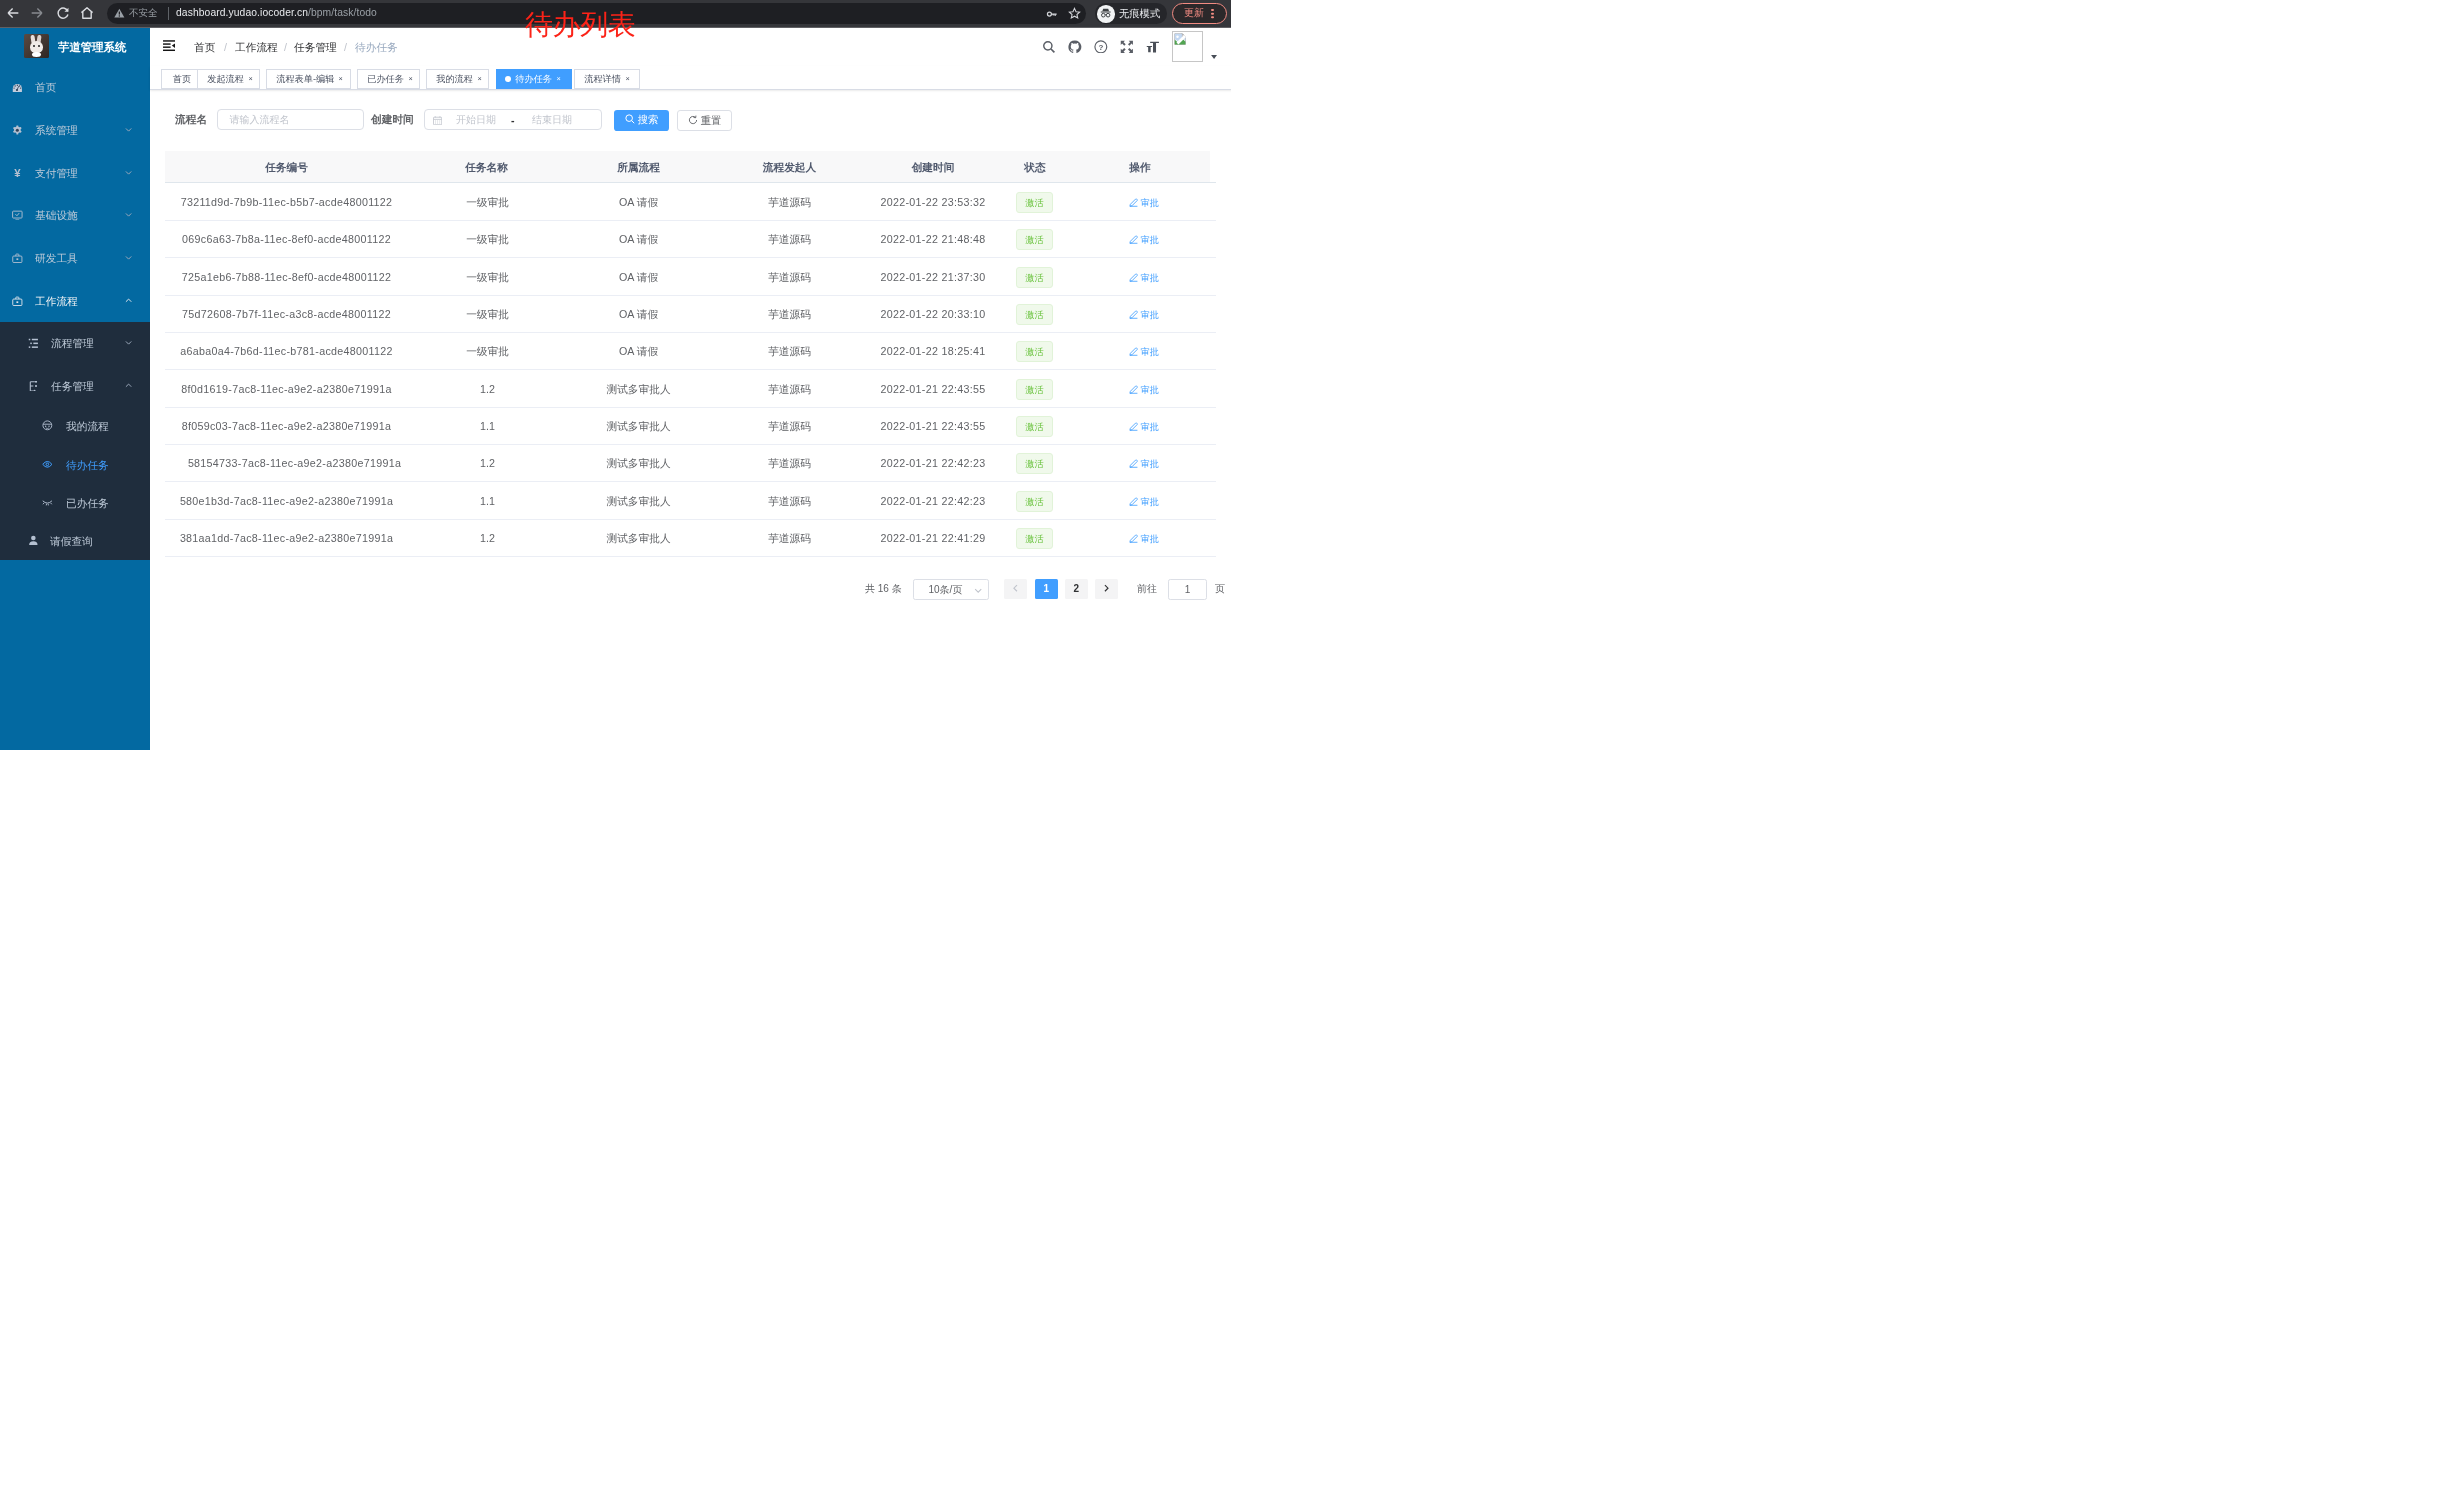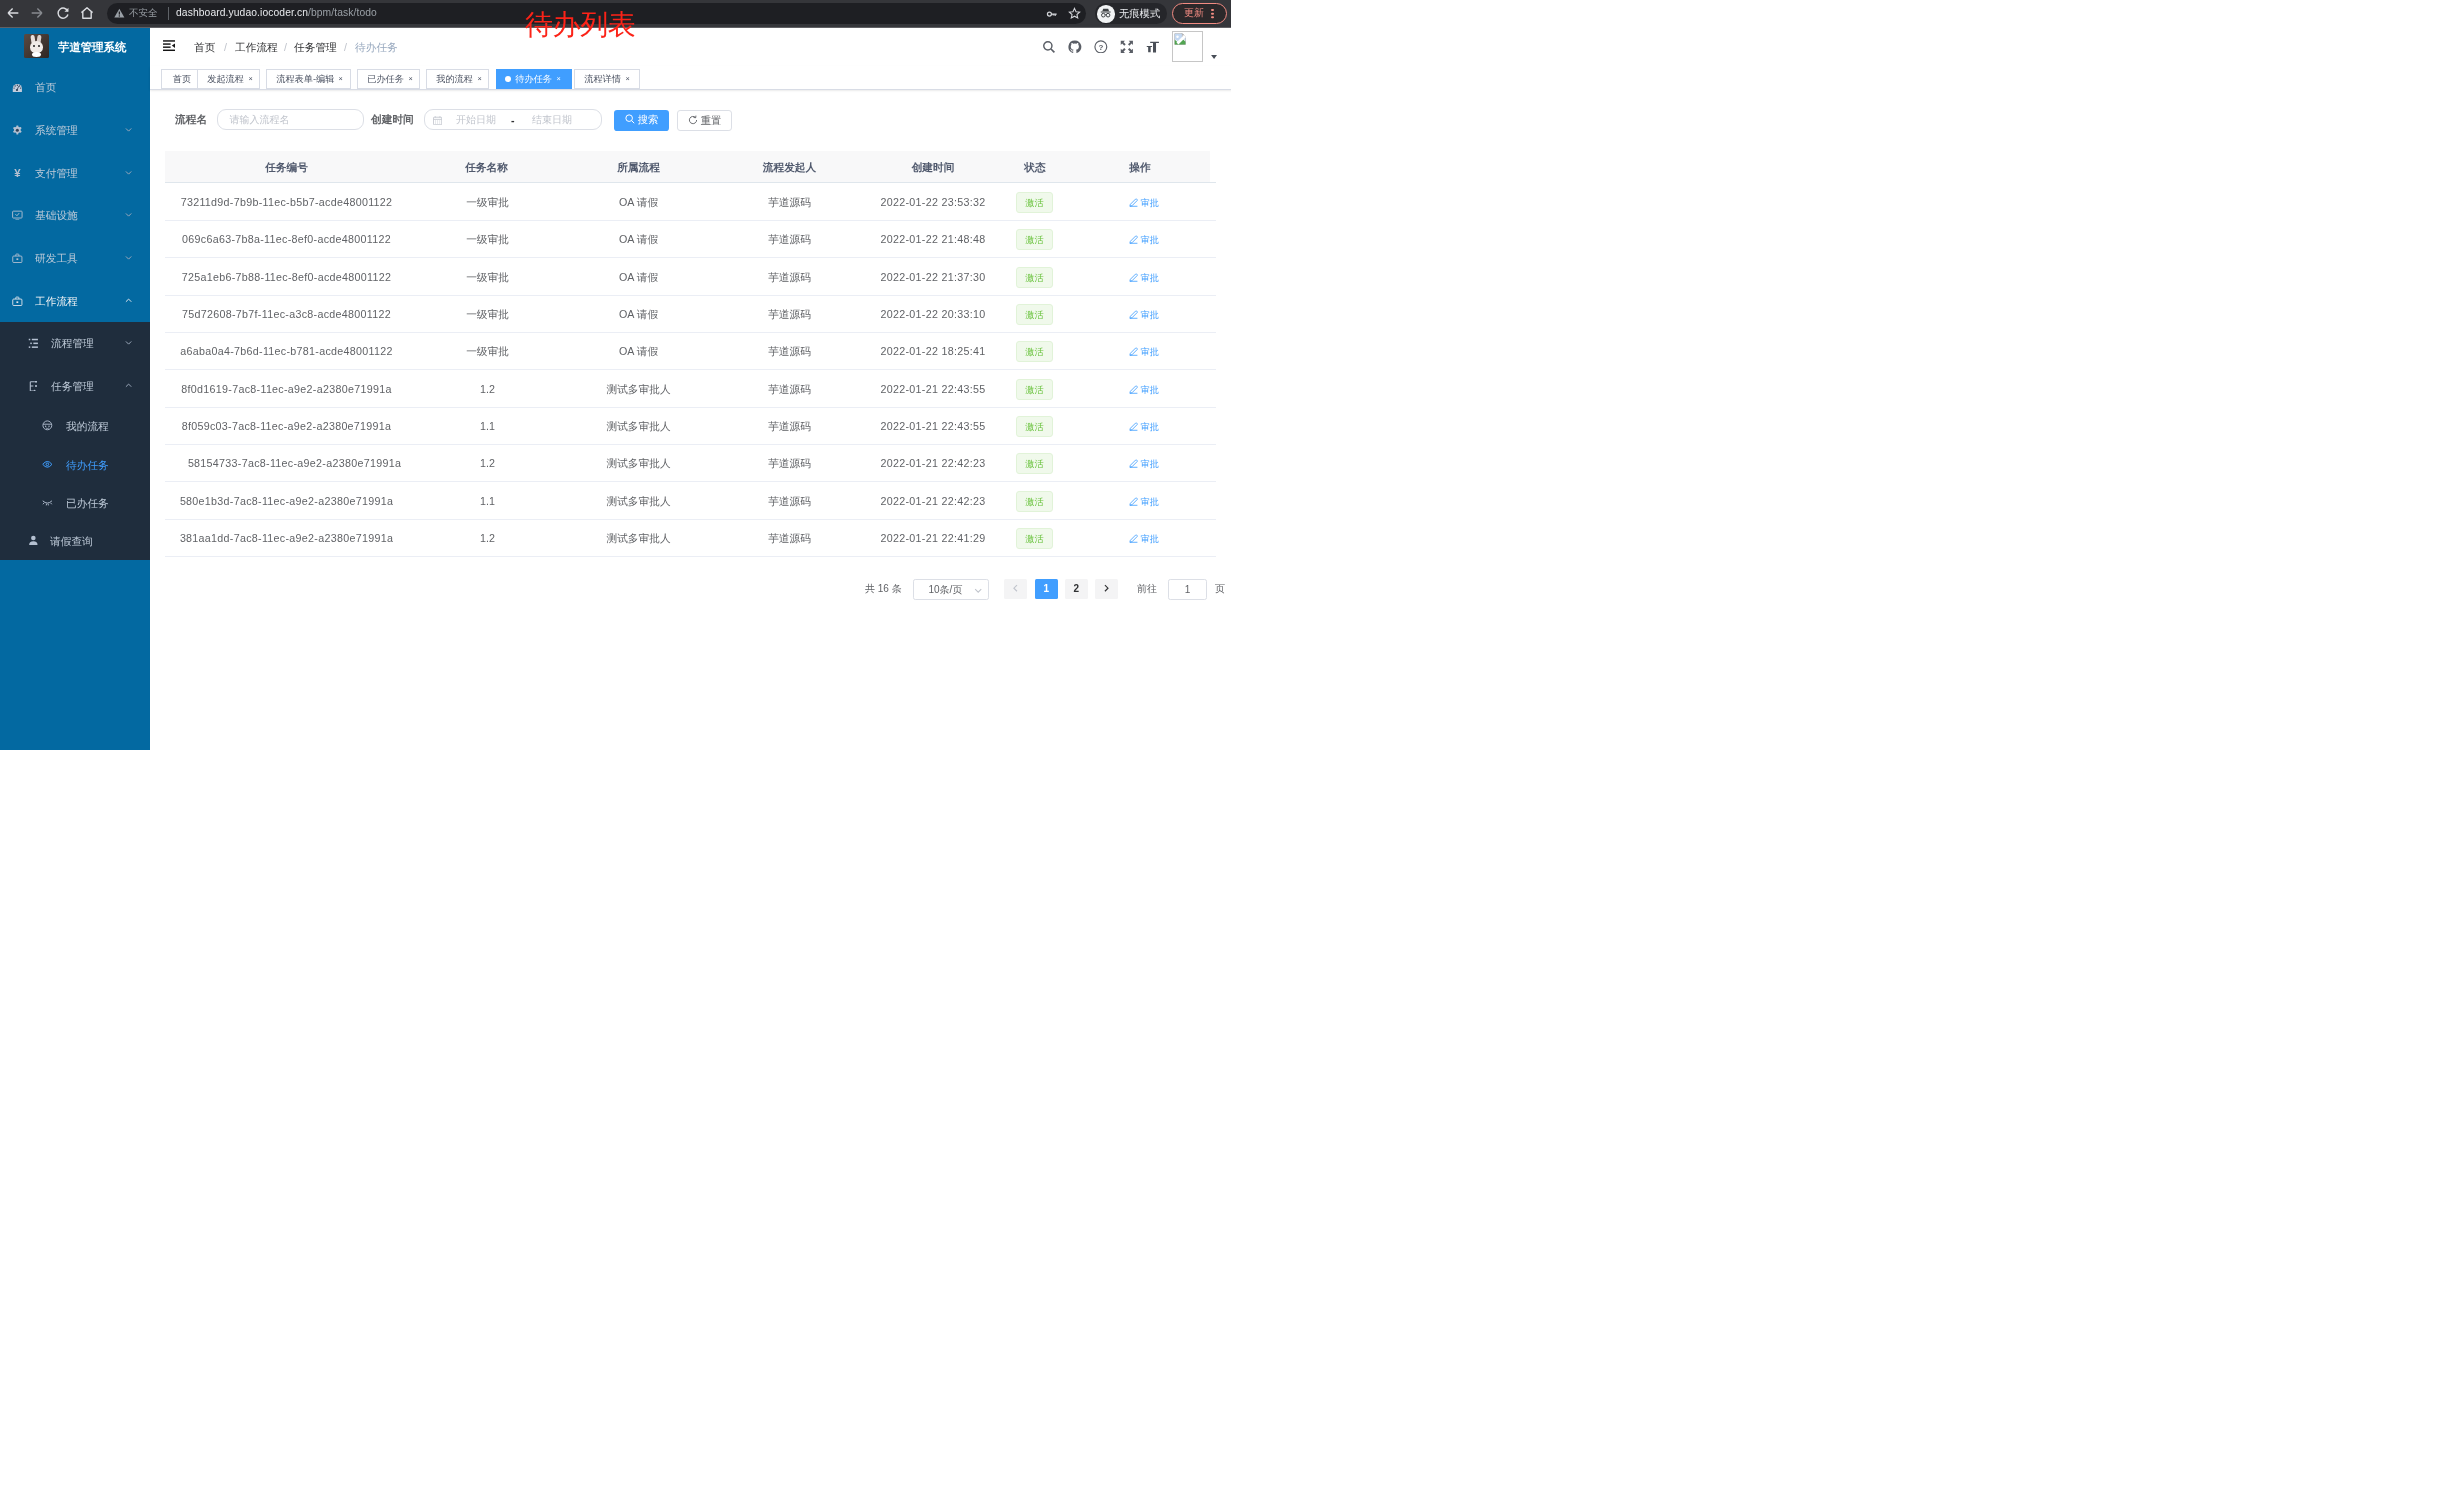--- a/index.html
+++ b/index.html
@@ -31,21 +31,21 @@
   
   #tags { position:absolute; left:150px; top:66px; width:1082px; height:24.4px; background:#fff; border-bottom:0.8px solid #d8dce5; box-shadow:0 0.8px 2.3px 0 rgba(0,0,0,.12); }
   .tag { position:absolute; top:3.1px; height:20px; line-height:18.3px; border:0.8px solid #d8dce5; background:#fff; color:#495060; font-size:9.2px; text-align:left; }
   .tag .x { display:inline-block; font-size:9.2px; margin-left:3.8px; color:#495060; transform:scale(0.8); }
   .tag.active { background:#409eff; border-color:#409eff; color:#fff; }
   .tag.active .x { color:#fff; }
   .dot { display:inline-block; width:6.1px; height:6.1px; border-radius:50%; background:#fff; margin-right:4.6px; position:relative; top:0px; }
 
   
   .flabel { position:absolute; top:109px; height:21.4px; line-height:21.4px; font-size:10.7px; font-weight:bold; color:#606266; }
-  .finput { position:absolute; top:109px; height:21.4px; border:0.8px solid #dcdfe6; border-radius:9px; background:#fff; }
+  .finput { position:absolute; top:109px; height:21.4px; border:0.8px solid #dcdfe6; border-radius:4px; background:#fff; }
   .ph { color:#c0c4cc; font-size:10px; line-height:20px; }
   .btn { position:absolute; top:110px; height:21.4px; line-height:20px; border-radius:3.1px; font-size:10.3px; text-align:center; }
 
   
   .th { position:absolute; top:151px; height:33px; line-height:33px; font-size:10.7px; font-weight:bold; color:#515a6e; text-align:center; }
   #thbg { position:absolute; left:165px; top:151px; width:1045px; height:32px; background:#f8f8f9; border-bottom:0.8px solid #dfe6ec; }
   #thline { position:absolute; left:1210px; top:182px; width:6.1px; height:0.8px; background:#dfe6ec; }
   .tr { position:absolute; left:165px; width:1051px; height:37px; border-bottom:0.8px solid #ebeef5; }
   .td { position:absolute; top:0; height:37px; line-height:37px; font-size:10.7px; color:#606266; text-align:center; white-space:nowrap; }
   .tagok { position:absolute; top:8px; height:21.4px; line-height:20px; background:#f0f9eb; border:0.8px solid #e1f3d8; border-radius:3.1px; color:#67c23a; font-size:9.2px; text-align:center; }

